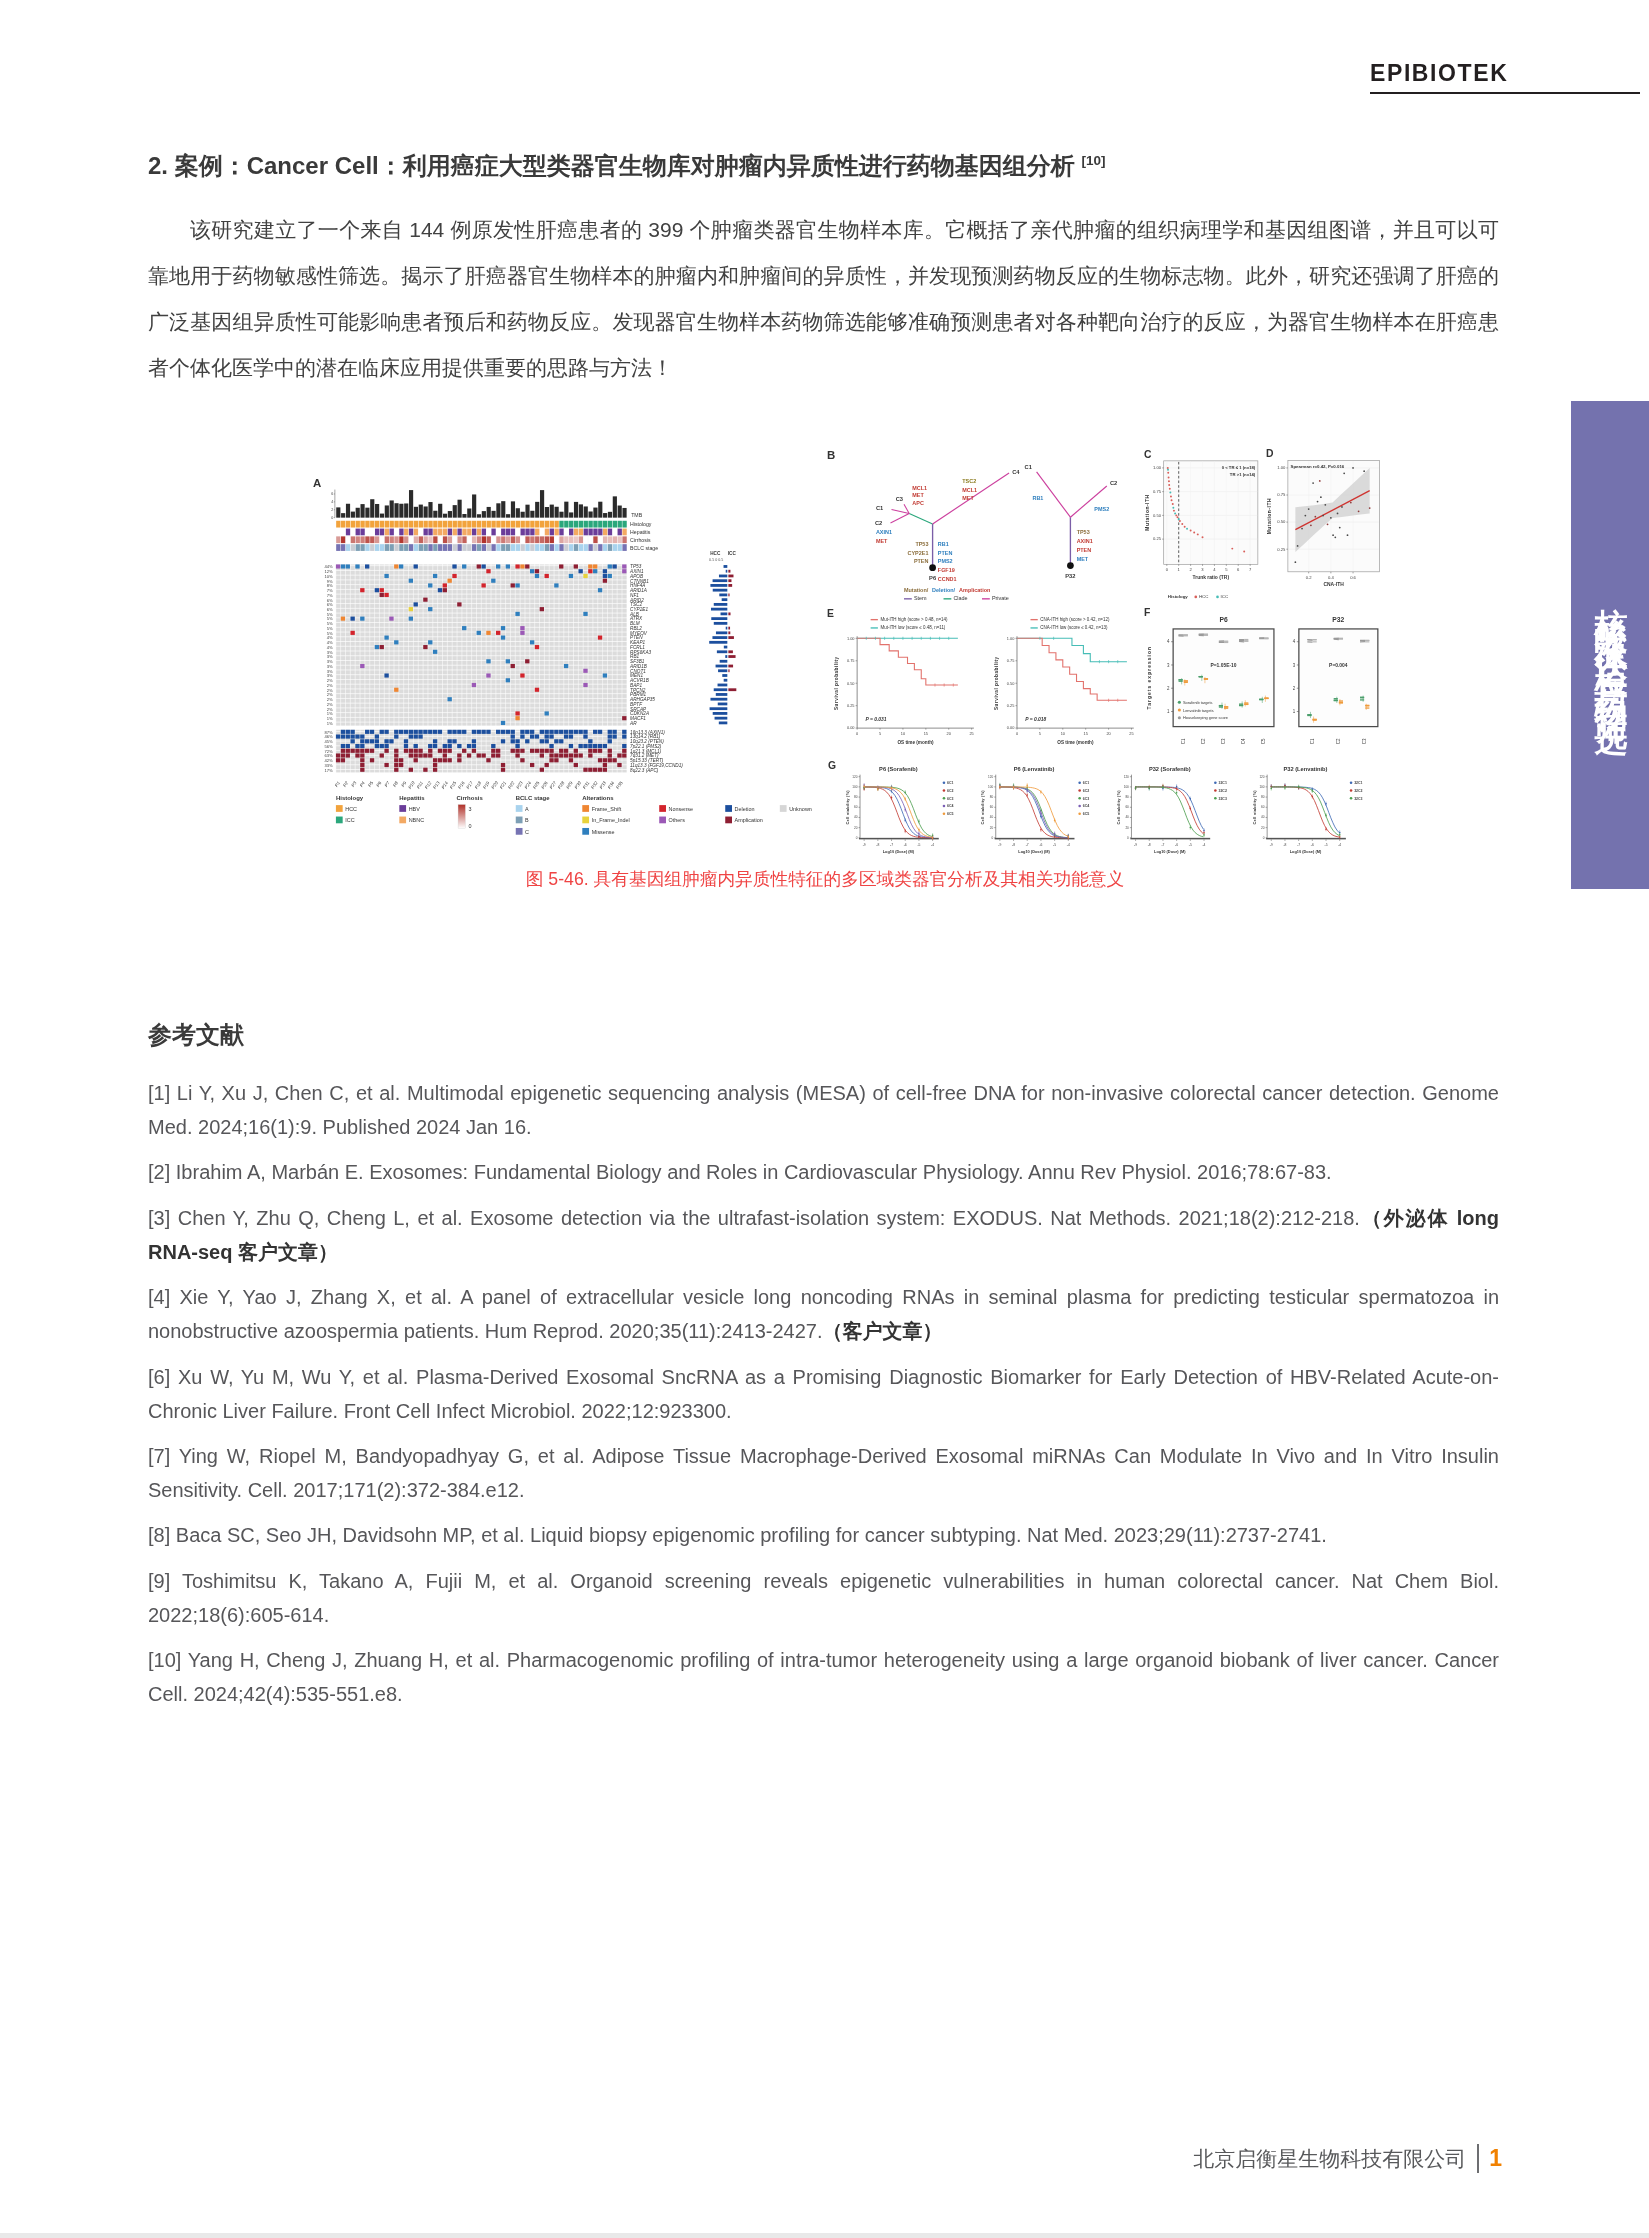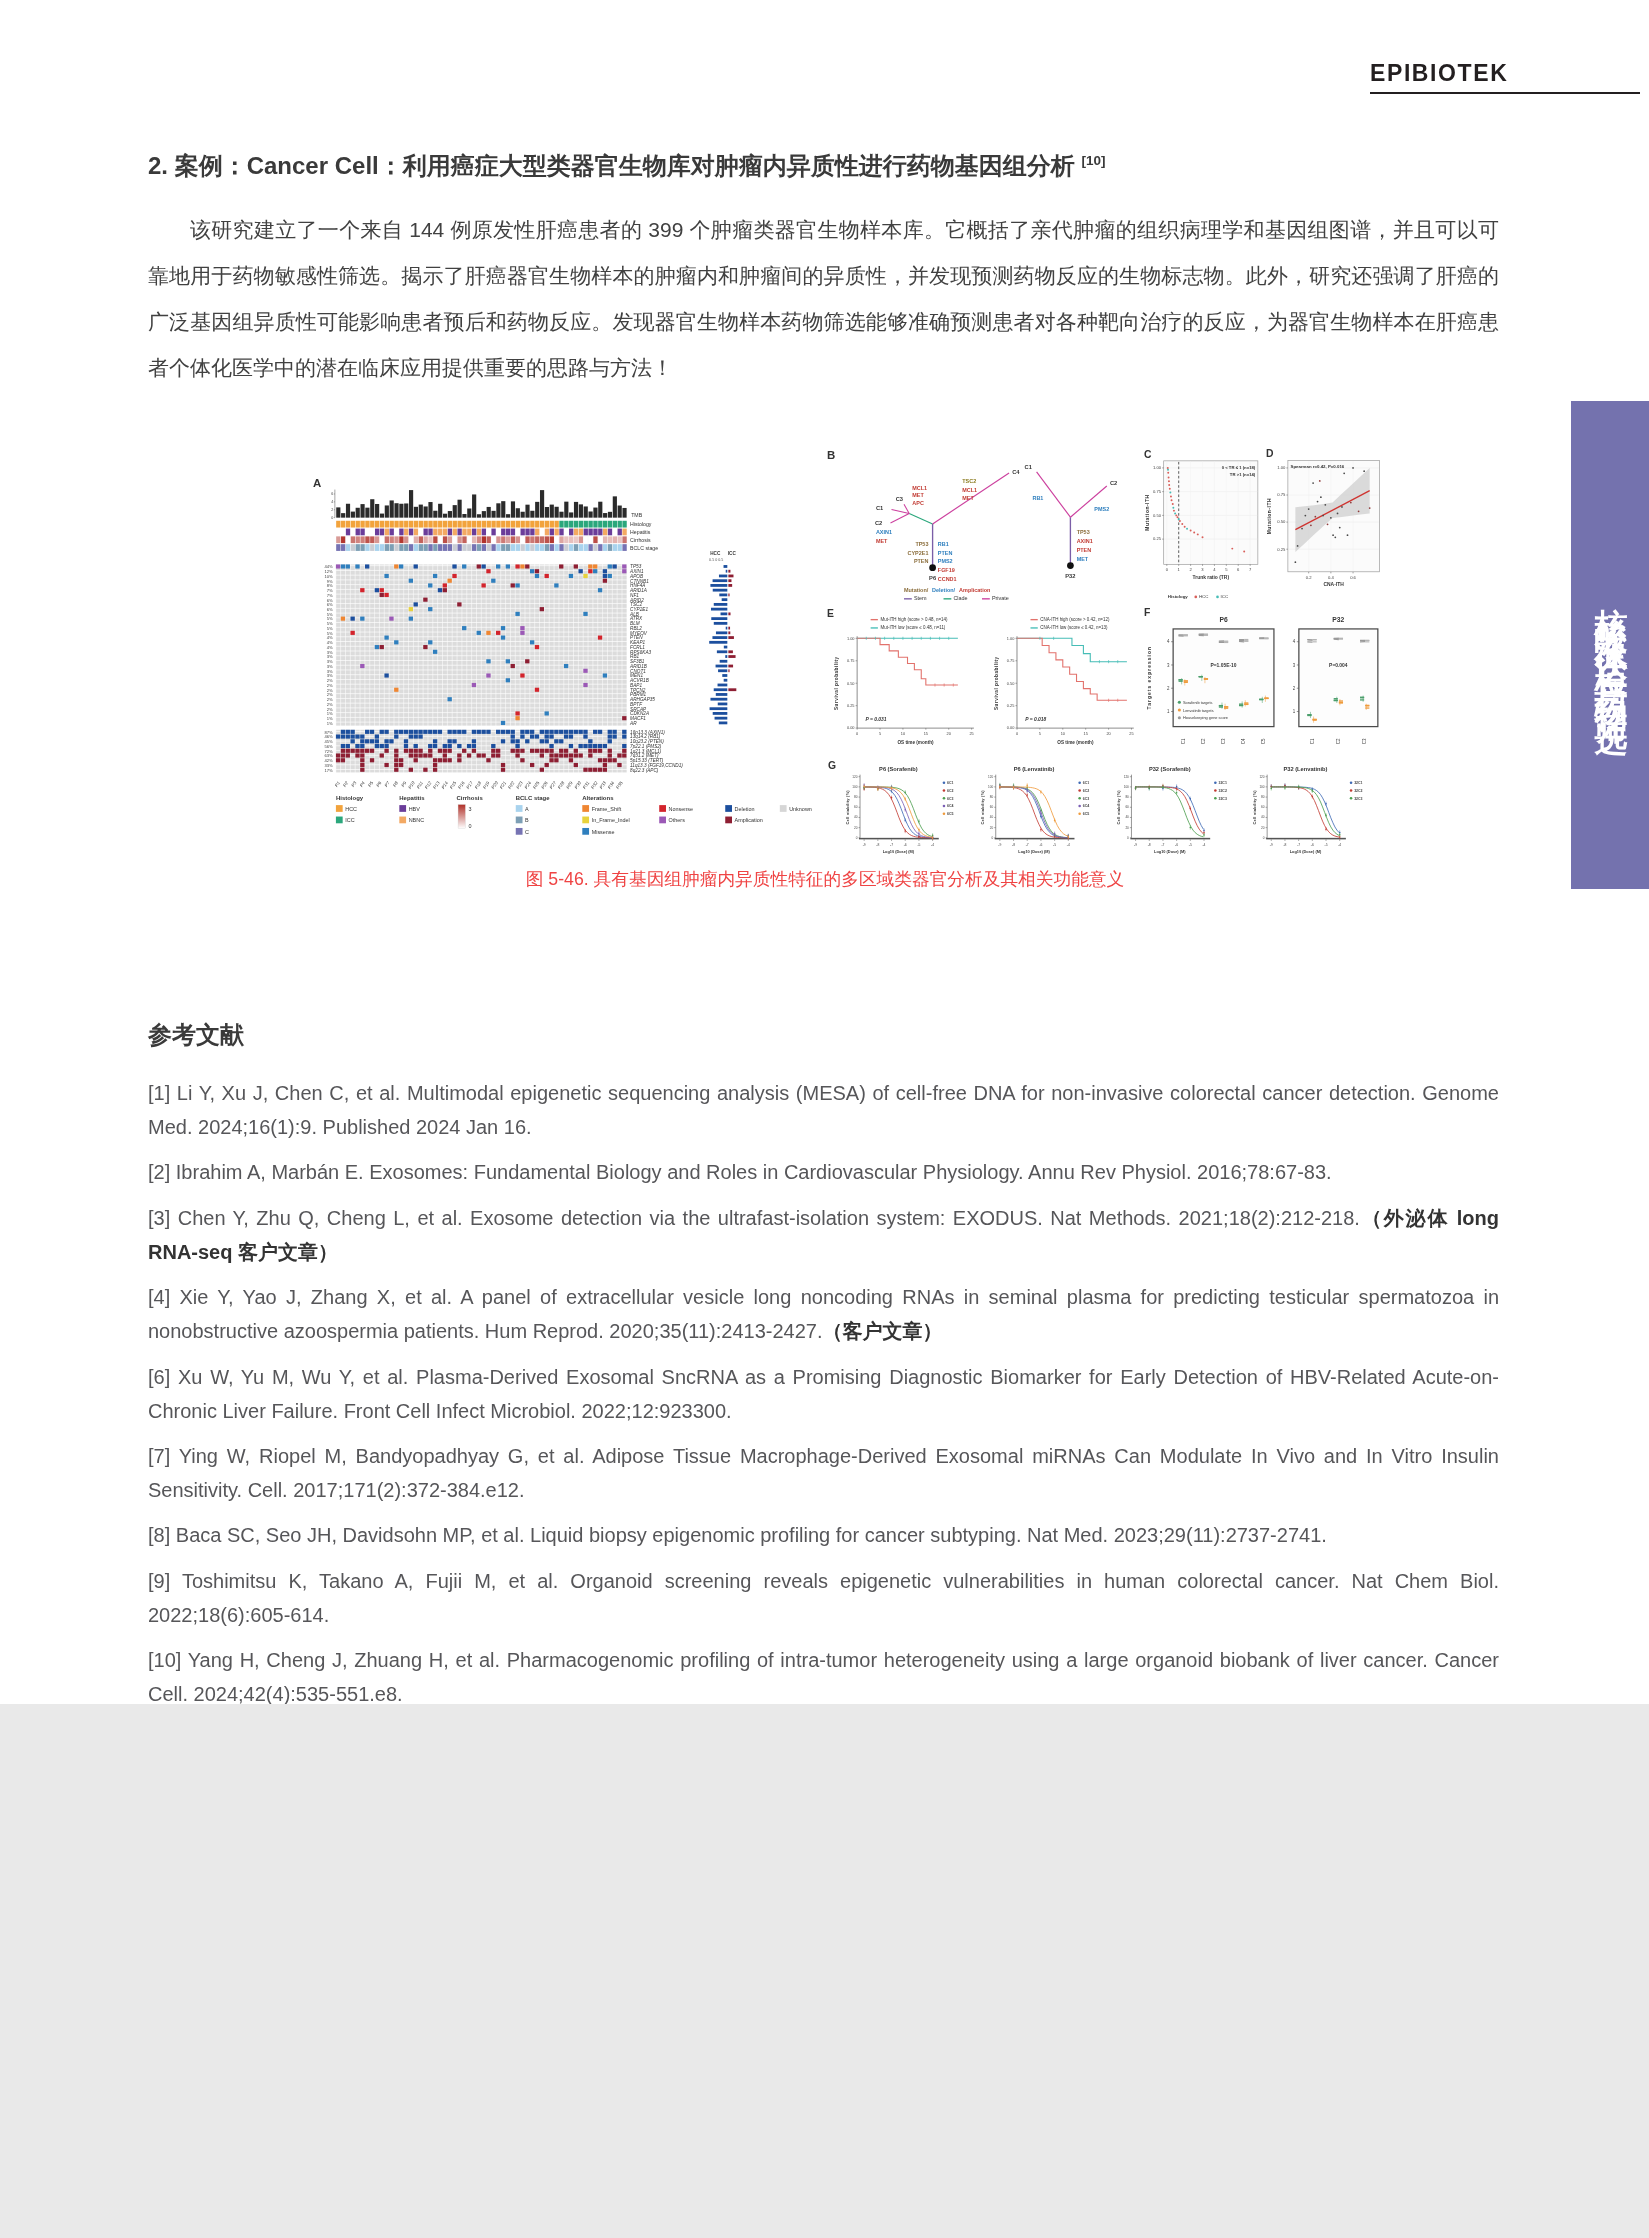--- a/index.html
+++ b/index.html
@@ -1,16 +1,16 @@
 <!DOCTYPE html>
 <html style="font-size:8.3px"><head>
 <meta charset="utf-8">
 <style>
   html,body{margin:0;padding:0;background:#e9e9e9;}
-  .page{position:relative;width:1650px;height:1704px;background:#ffffff;overflow:hidden;
+  .page{position:relative;width:1650px;height:2233px;background:#ffffff;overflow:hidden;
         font-family:"Liberation Sans","DejaVu Sans",sans-serif;color:#3f3f3f;}
   .brand{position:absolute;left:1370px;top:60px;font-size:23px;font-weight:600;
          letter-spacing:1.6px;color:#231f20;}
   .brand-rule{position:absolute;left:1370px;top:92px;width:270px;height:2.1px;background:#231f20;}
   .title{position:absolute;left:148px;top:150px;width:1361px;margin:0;
          font-size:24px;font-weight:bold;color:#3a3a3a;}
   .title sup{font-size:13.5px;}
   .para{position:absolute;left:148px;top:207px;width:1351px;margin:0;
         font-size:21px;line-height:46px;text-align:justify;text-indent:2em;color:#414141;}
   .figure{position:absolute;left:312px;top:442px;width:1070px;height:416px;}

